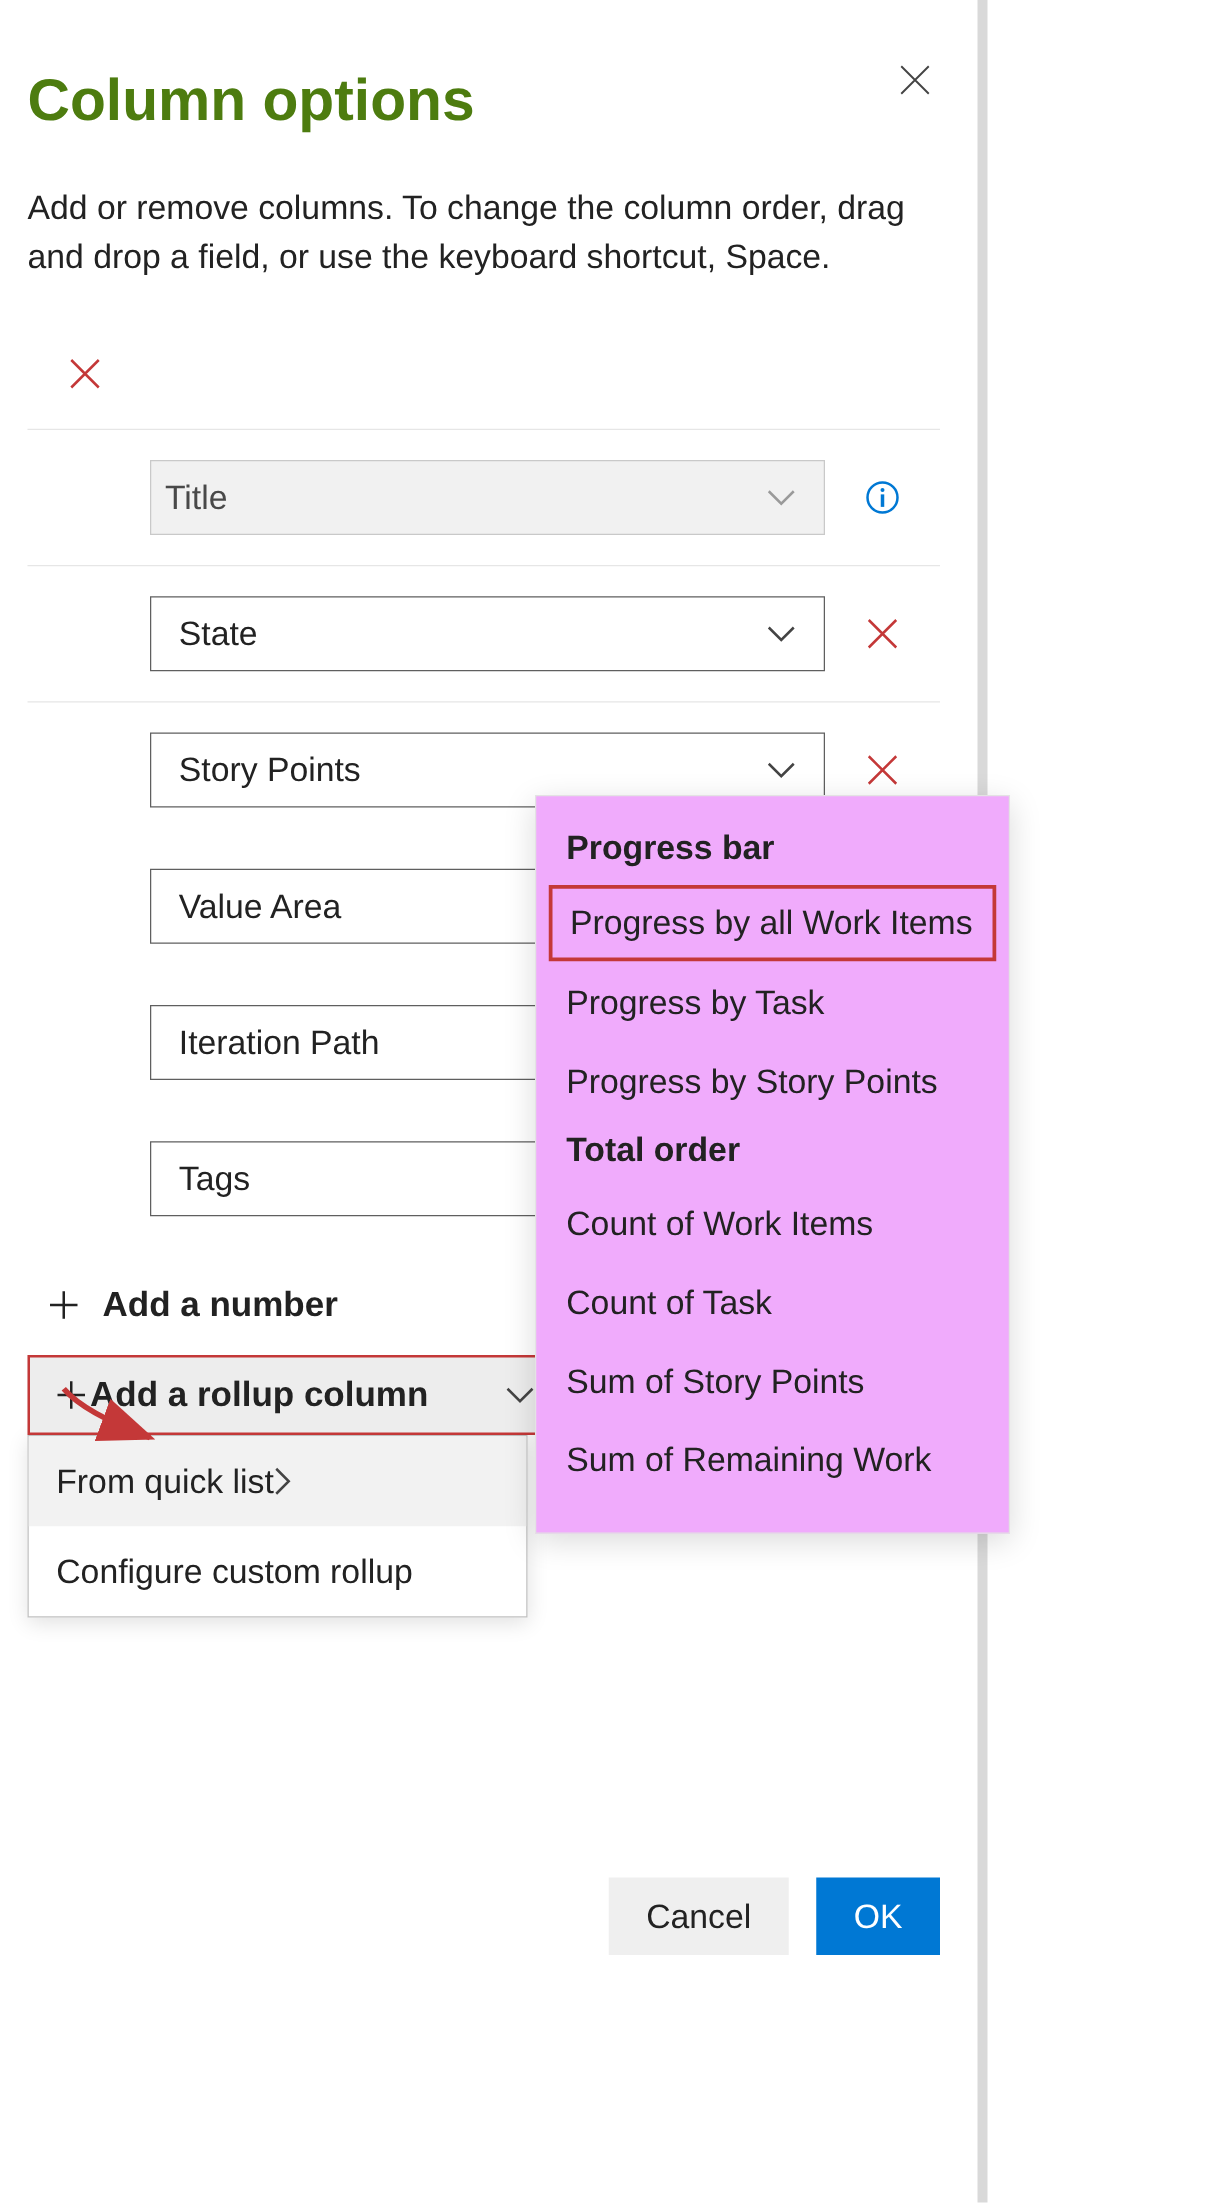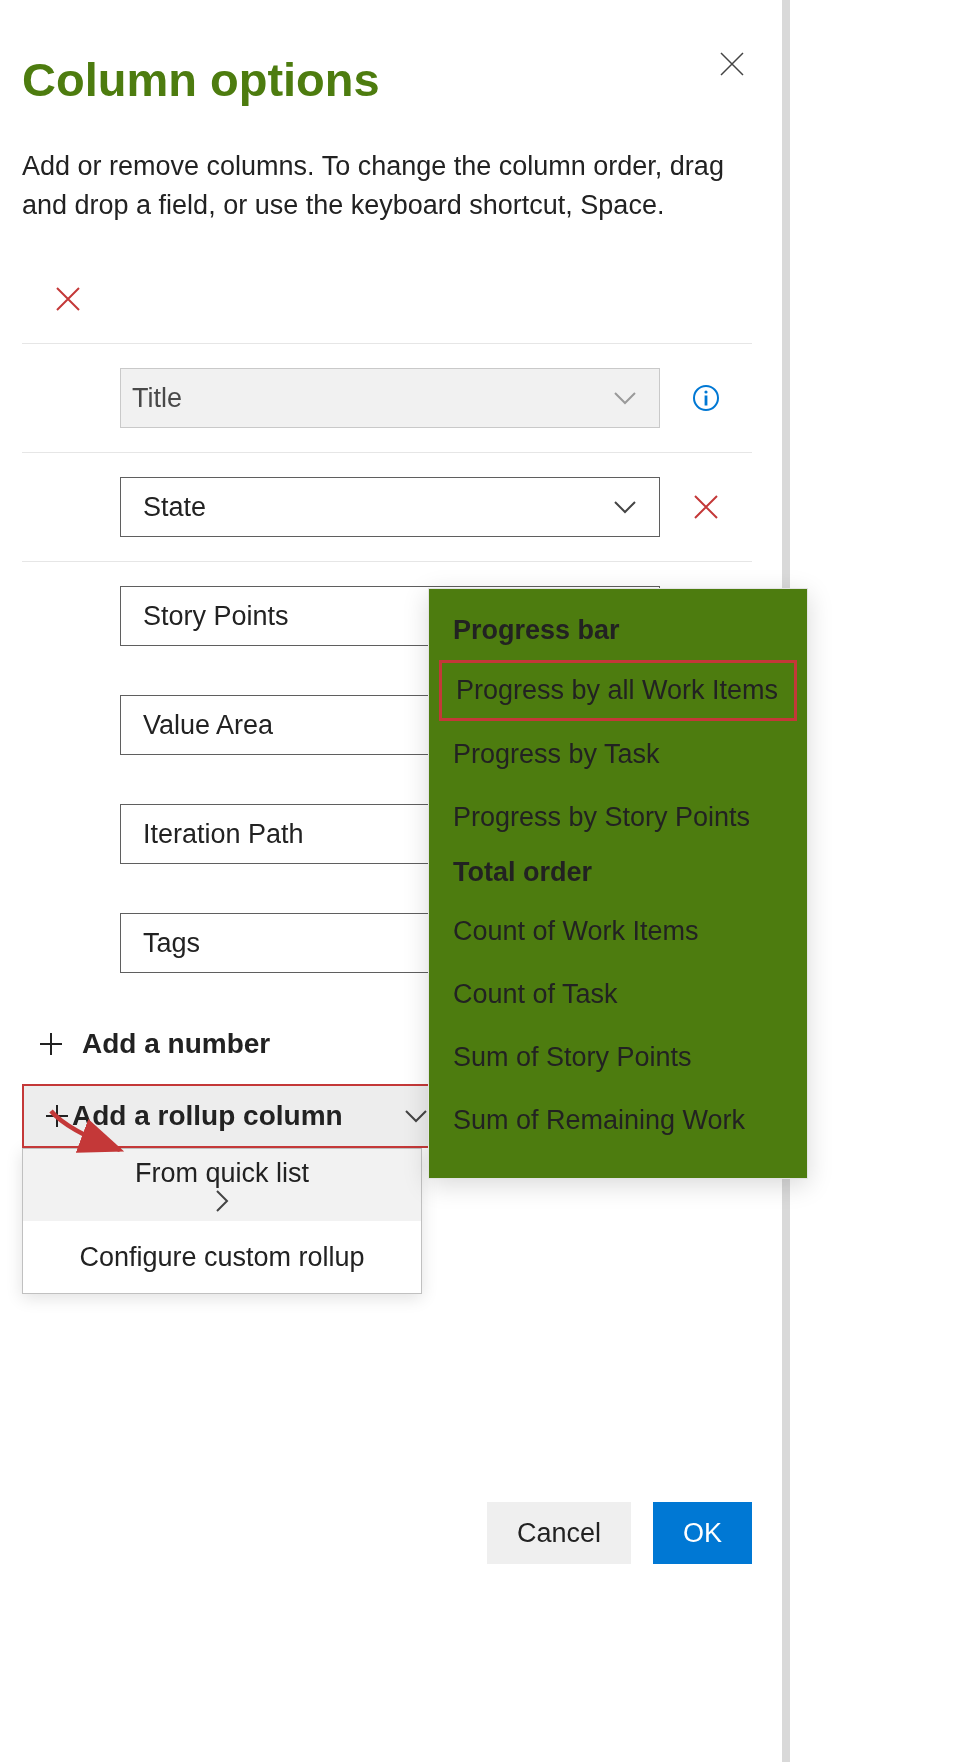--- a/index.html
+++ b/index.html
@@ -134,36 +134,35 @@
     .sub-menu {
       width: 400px;
       border: 1px solid #c0c0c0;
       background: #fff;
       box-shadow: 0 4px 16px rgba(0,0,0,0.12);
     }
     .sub-menu-item {
       height: 72px;
       display: flex;
       align-items: center;
-      justify-content: center;
+      justify-content: flex-start;
       padding: 0 22px;
       font-size: 27px;
       color: #222;
       cursor: pointer;
-      flex-direction: column;
     }
     .sub-menu-item.hover {
       background: #f2f2f2;
     }
     .flyout {
       position: absolute;
-      top: 588px;
+      top: 636px;
       left: 428px;
       width: 380px;
-      background: #4d7c0f;
+      background: #f0abfc;
       border: 1px solid #e3e3e3;
       box-shadow: 0 6px 24px rgba(0,0,0,0.15);
       padding: 18px 0 26px 0;
       z-index: 20;
     }
     .flyout-header {
       font-size: 27px;
       font-weight: 700;
       color: #222;
       padding: 8px 24px 12px 24px;

